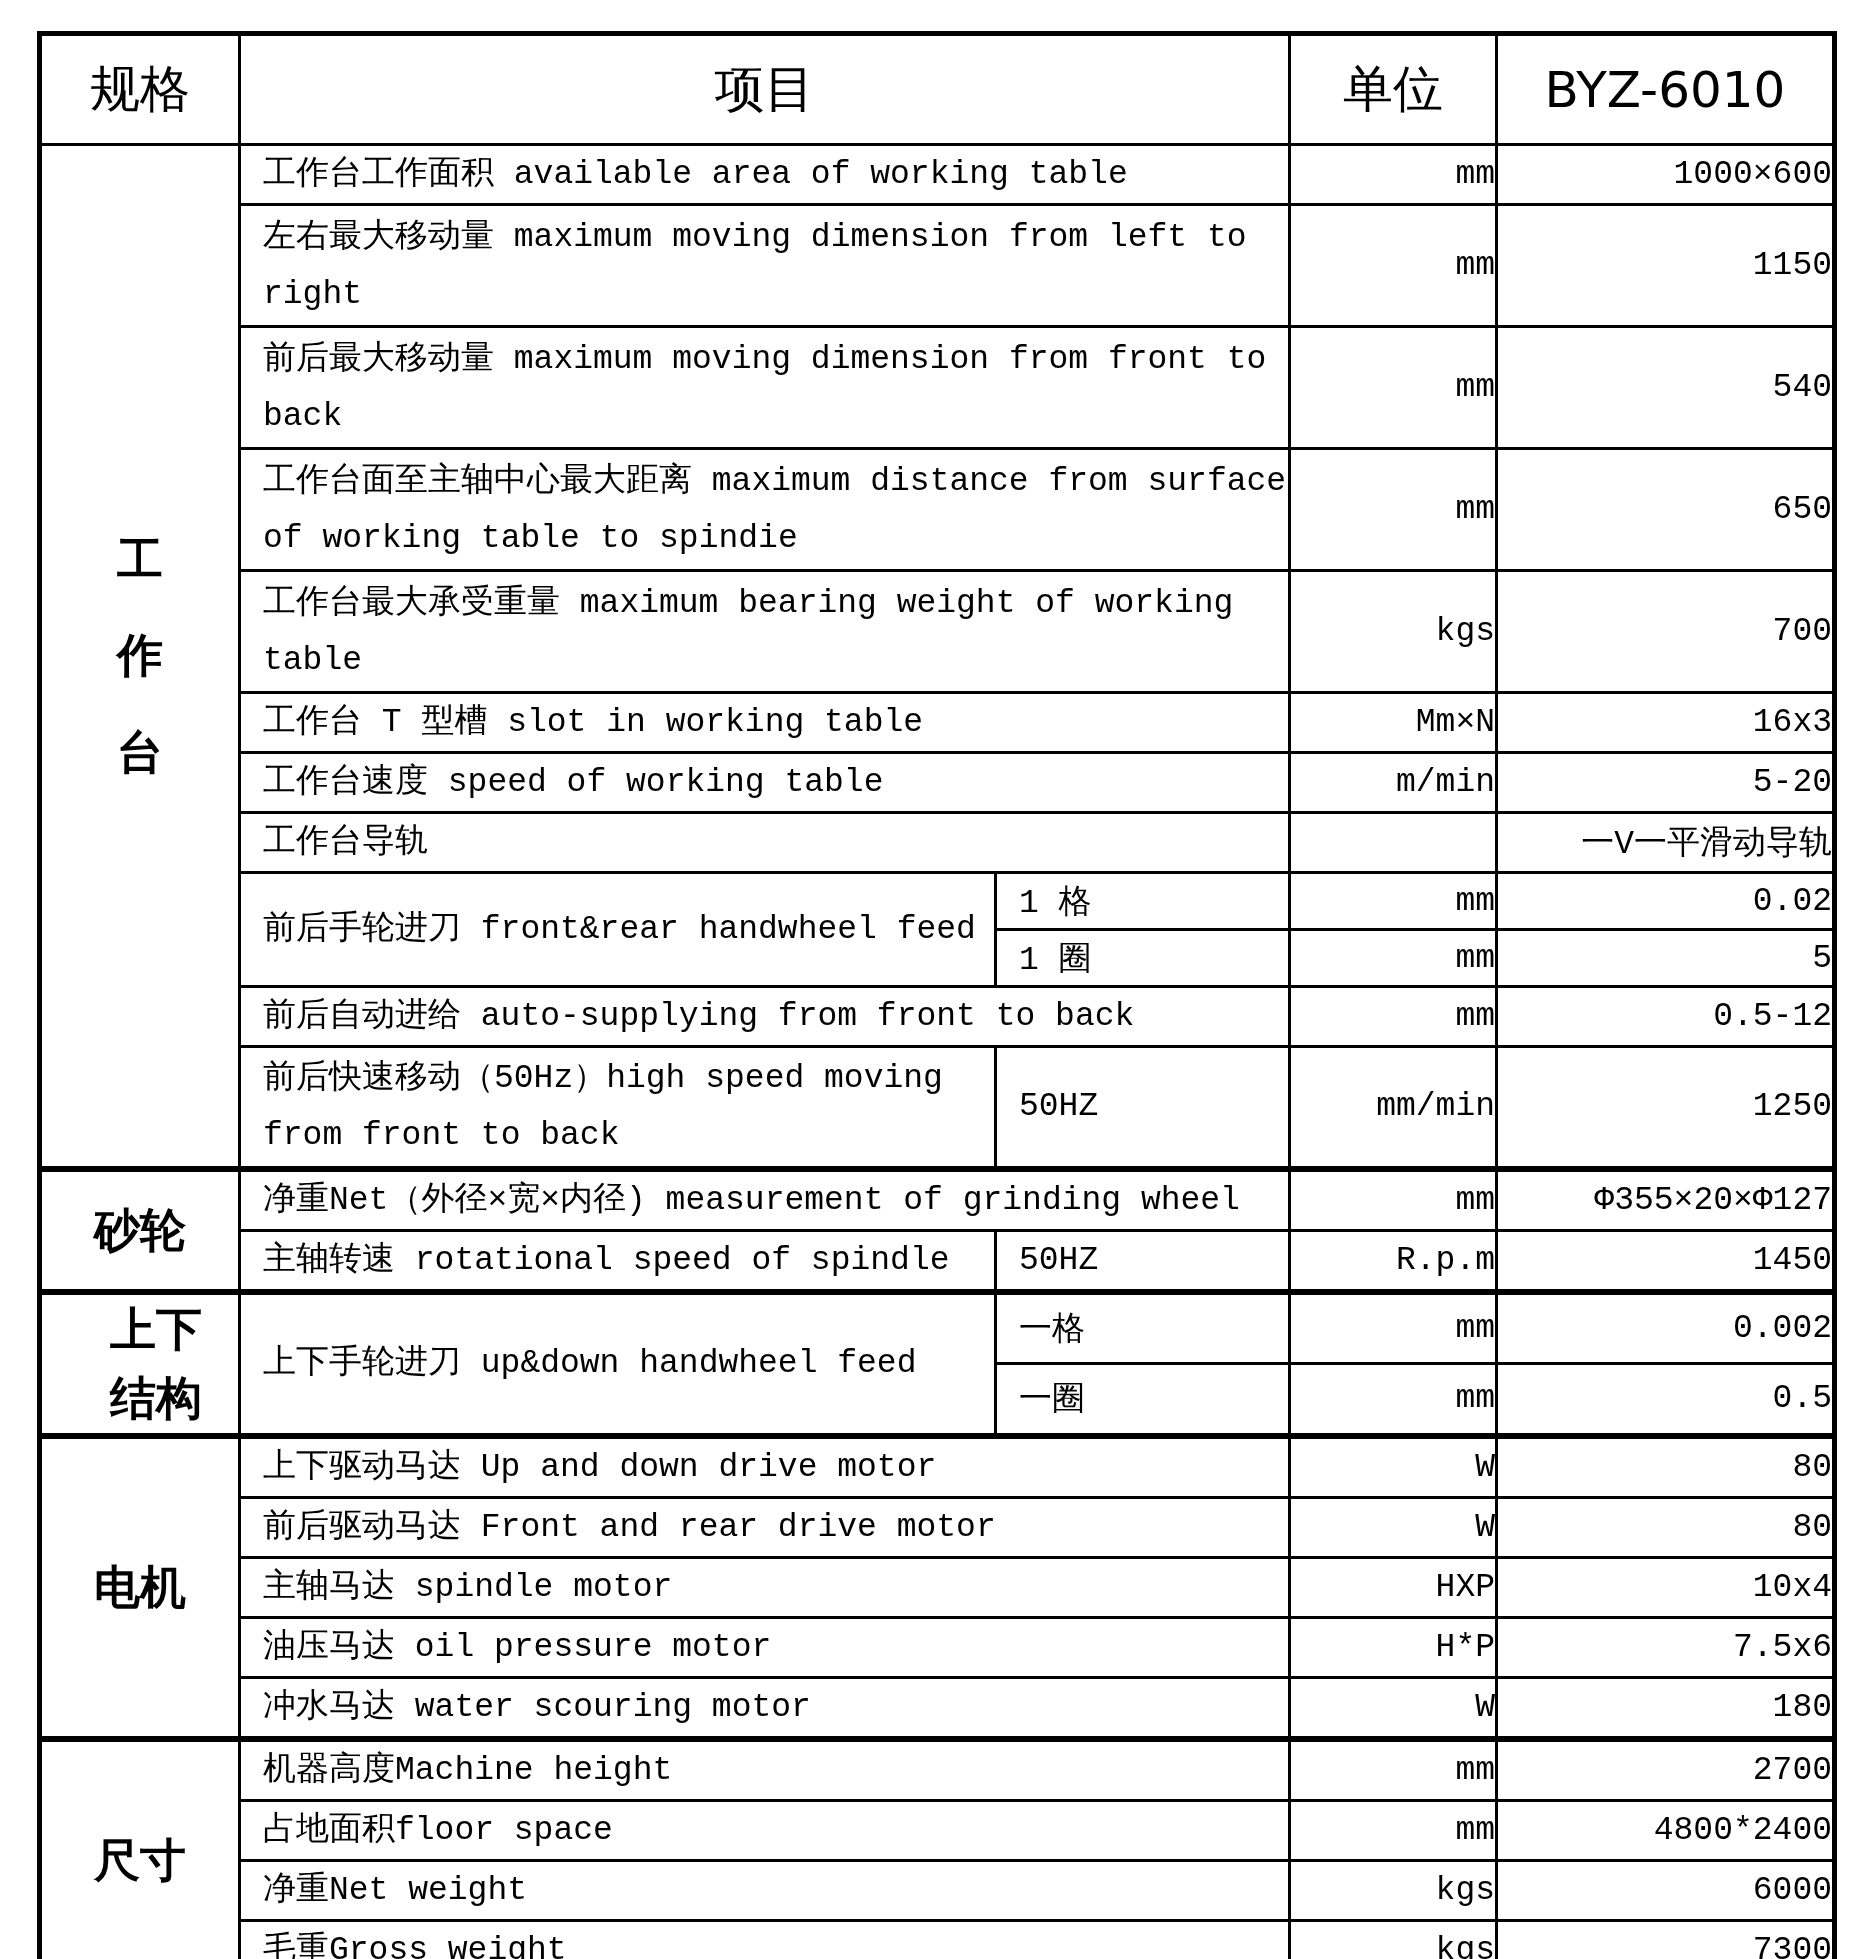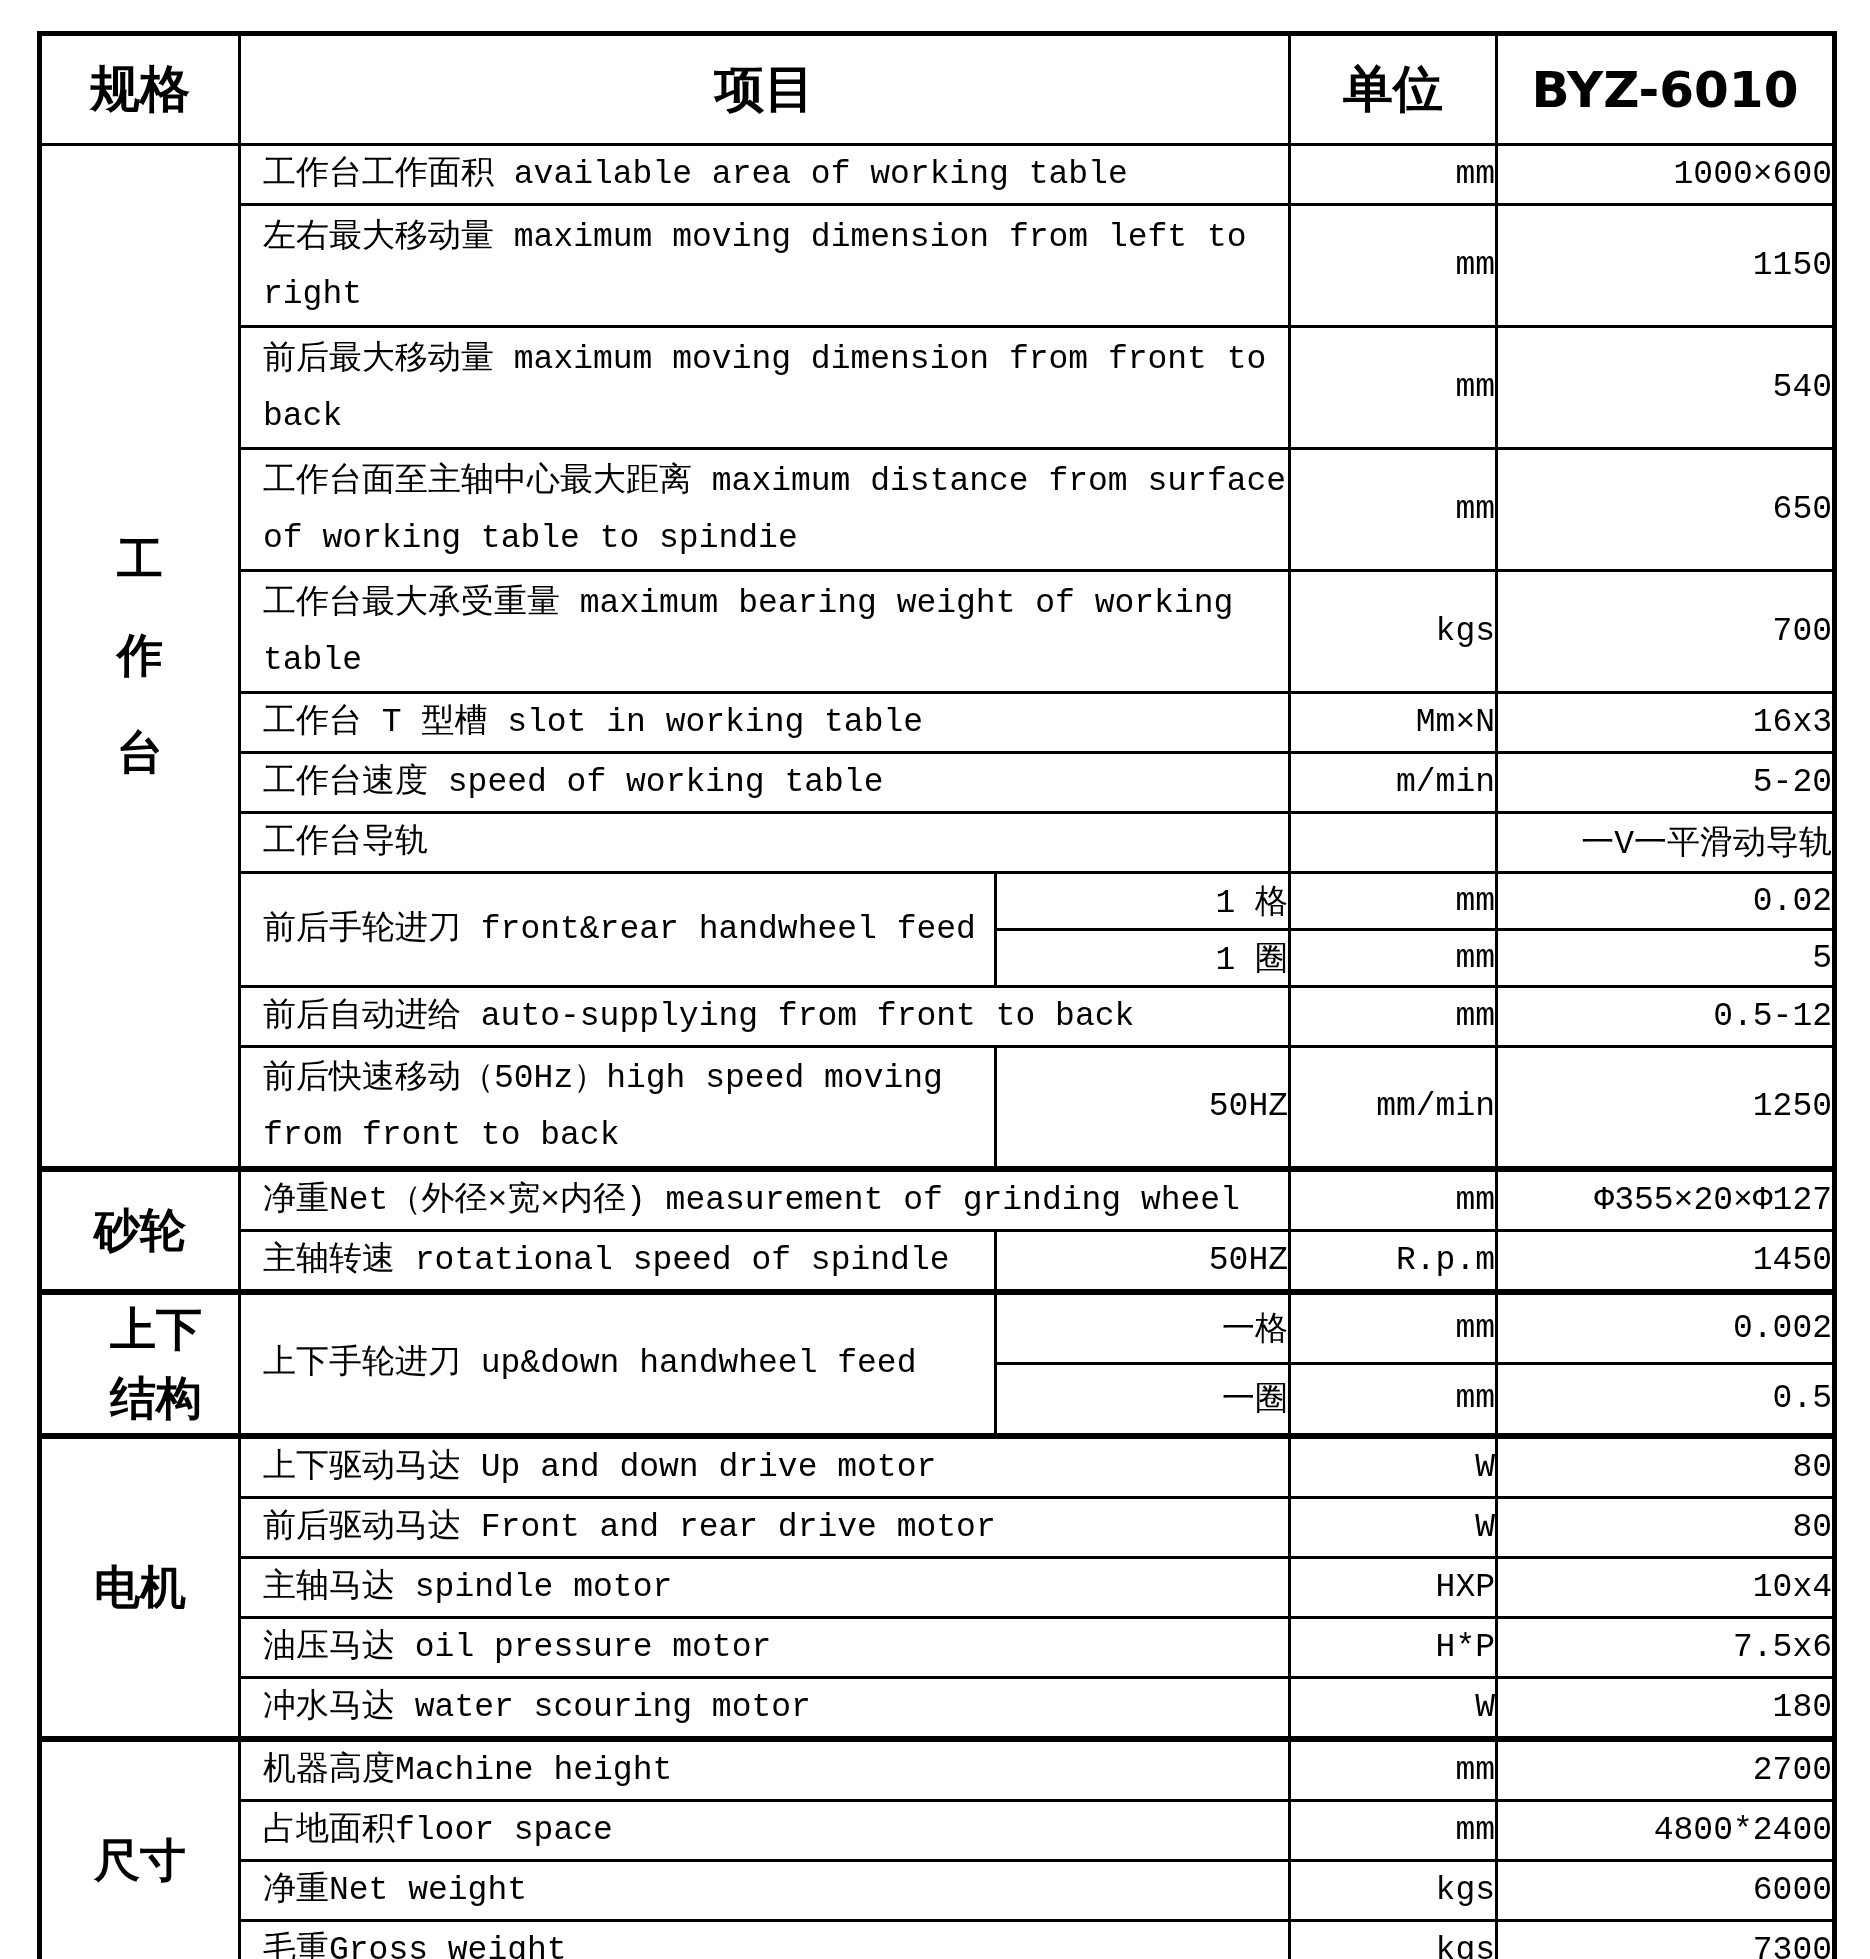--- a/index.html
+++ b/index.html
@@ -34,36 +34,36 @@
     padding: 0;
     vertical-align: middle;
   }
   thead tr { height: 111px; }
   tbody tr { height: 57px; }
   tbody tr.h2 { height: 122px; }
   tr.gtop > td { border-top-width: 6px; }
 
   th {
     font-family: "DejaVu Sans", "Liberation Sans", sans-serif;
-    font-weight: bold;
+    font-weight: normal;
     font-size: 50px;
     text-align: center;
   }
   .mono {
     font-family: "Liberation Mono", "DejaVu Sans Mono", monospace;
     font-size: 33px;
   }
   td.item {
     text-align: left;
     padding-left: 22px;
     padding-right: 0;
     line-height: 57px;
   }
   td.sub {
-    text-align: right;
+    text-align: left;
     padding-left: 22px;
     white-space: nowrap;
   }
   td.unit, td.val {
     text-align: right;
     margin-top: 32px;
   }
   td.gcell {
     text-align: center;
     font-family: "DejaVu Sans", "Liberation Sans", sans-serif;

